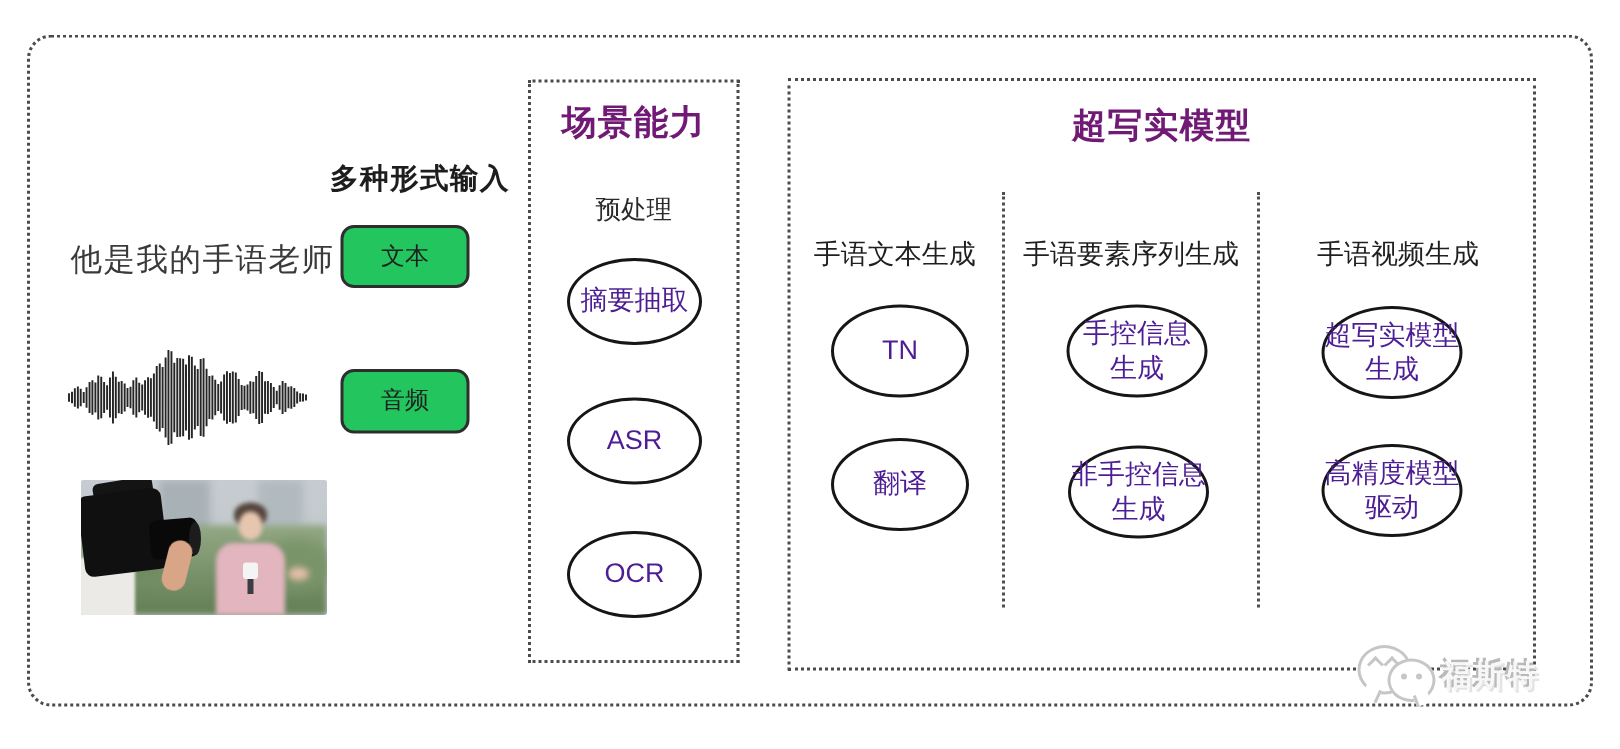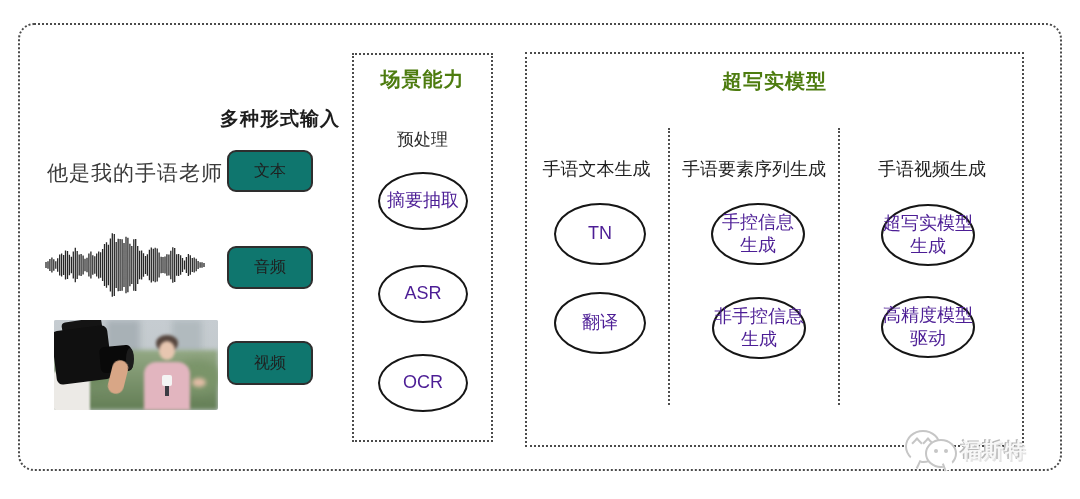--- a/index.html
+++ b/index.html
@@ -12,28 +12,28 @@
   .outer-frame{
     left:18px;top:23px;width:1044px;height:448px;
     border:2px dotted #4b4b4b;border-radius:16px;box-sizing:border-box;
   }
   
   .dotted-box{border:2px dotted #4b4b4b;box-sizing:border-box;background:transparent;}
   .scene-box{left:352px;top:53px;width:141px;height:389px;}
   .core-box{left:525px;top:52px;width:499px;height:395px;}
   .col-divider{width:0;border-left:2px dotted #4f4f4f;}
   
-  .section-title{font-size:20px;font-weight:700;text-align:center;color:#4d7c0f;letter-spacing:1px;}
+  .section-title{font-size:23px;font-weight:700;text-align:center;color:#701a75;letter-spacing:1px;}
   .stage-label{font-size:17px;text-align:center;color:#2a2a2a;}
   .col-label{font-size:18px;font-weight:500;text-align:center;color:#1f1f1f;}
   .inputs-heading{font-size:19px;font-weight:700;color:#1d1d1d;text-align:center;letter-spacing:1px;}
   .text-sample{font-size:21px;color:#3a3a3a;letter-spacing:1px;white-space:nowrap;}
   
   .ibox{
-    border:2px solid #2e2e2e;border-radius:9px;box-sizing:border-box;background:#0f766e;
+    border:2px solid #2e2e2e;border-radius:9px;box-sizing:border-box;background:#22c55e;
     display:flex;align-items:center;justify-content:center;font-size:16px;color:#1f1f1f;
   }
   
   .ellipse{
     border:2.5px solid #161616;border-radius:50%;box-sizing:border-box;background:#fff;
     display:flex;align-items:center;justify-content:center;text-align:center;
   }
   .node-label{font-size:18px;line-height:1.3;color:#4c1d95;white-space:pre-line;}
   
   .photo{left:54px;top:320px;width:164px;height:90px;border-radius:2px;overflow:hidden;background:#c9ced3;}
@@ -107,23 +107,20 @@
     <div class="cam-lensfront"></div>
     <div class="p-arm"></div>
   </div>
 
   <div class="abs ibox" style="left:227px;top:150px;width:86px;height:42px;">
     <span>文本</span>
   </div>
   <div class="abs ibox" style="left:227px;top:246px;width:86px;height:43px;">
     <span>音频</span>
   </div>
-  <div class="abs ibox" style="left:227px;top:341px;width:86px;height:44px;">
-    <span>视频</span>
-  </div>
 
   <div class="abs dotted-box scene-box"></div>
   <div class="abs section-title" style="left:352px;top:66px;width:141px;">场景能力</div>
   <div class="abs stage-label" style="left:352px;top:128px;width:141px;">预处理</div>
 
   <div class="abs ellipse" style="left:378px;top:172px;width:90px;height:58px;">
     <span class="node-label">摘要抽取</span>
   </div>
   <div class="abs ellipse" style="left:378px;top:265px;width:90px;height:58px;">
     <span class="node-label">ASR</span>

